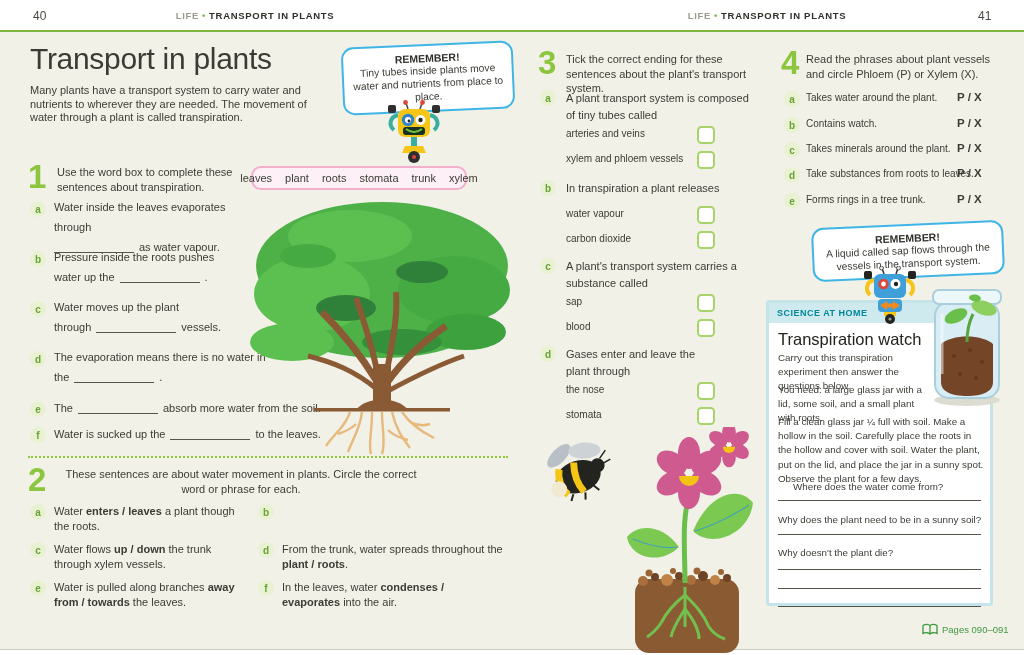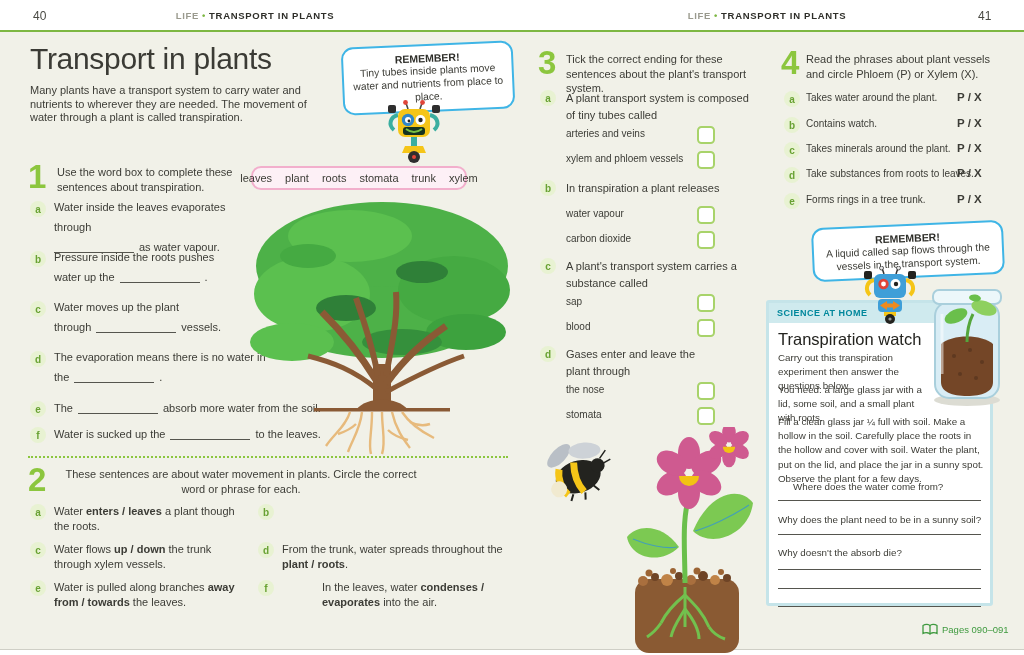--- a/index.html
+++ b/index.html
@@ -188,21 +188,21 @@
   <div class="badge" style="left:258px;top:542px;">d</div>
   <div class="itxt q2item" style="left:282px;top:542px;width:222px;">
     <span>From the trunk, water spreads throughout the </span><b class="choice">plant / roots</b><span>.</span>
   </div>
 
   <div class="badge" style="left:30px;top:580px;">e</div>
   <div class="itxt q2item" style="left:54px;top:580px;width:185px;">
     <span>Water is pulled along branches </span><b class="choice">away from / towards</b><span> the leaves.</span>
   </div>
   <div class="badge" style="left:258px;top:580px;">f</div>
-  <div class="itxt q2item" style="left:282px;top:580px;width:222px;margin-left:40px;">
+  <div class="itxt q2item" style="left:282px;top:580px;width:222px;">
     <span>In the leaves, water </span><b class="choice">condenses / evaporates</b><span> into the air.</span>
   </div>
 
   <div class="qnum" style="left:538px;top:46px;">3</div>
   <div class="qprompt" style="left:566px;top:52px;width:205px;">Tick the correct ending for these sentences about the plant's transport system.</div>
 
   <div class="badge" style="left:540px;top:90px;">a</div>
   <div class="itxt" style="left:566px;top:90px;width:185px;line-height:1.5;">A plant transport system is composed of tiny tubes called</div>
   <div class="opt" style="left:566px;top:128px;">arteries and veins</div>
   <div class="cb" style="left:697px;top:126px;"></div>
@@ -345,21 +345,21 @@
   <div class="sci">
     <div class="sci-banner">SCIENCE AT HOME</div>
     <div class="sci-title">Transpiration watch</div>
     <div class="sci-p" style="left:9px;top:48px;width:146px;">Carry out this transpiration experiment then answer the questions below.</div>
     <div class="sci-p" style="left:9px;top:80px;width:152px;">You need: a large glass jar with a lid, some soil, and a small plant with roots.</div>
     <div class="sci-p" style="left:9px;top:112px;width:206px;">Fill a clean glass jar ¼ full with soil. Make a hollow in the soil. Carefully place the roots in the hollow and cover with soil. Water the plant, put on the lid, and place the jar in a sunny spot. Observe the plant for a few days.</div>
     <div class="sci-q" style="left:24px;top:178px;">Where does the water come from?</div>
     <div class="ansline" style="top:197px;"></div>
     <div class="sci-q" style="left:9px;top:211px;">Why does the plant need to be in a sunny soil?</div>
     <div class="ansline" style="top:231px;"></div>
-    <div class="sci-q" style="left:9px;top:244px;">Why doesn't the absorb die?</div>
+    <div class="sci-q" style="left:9px;top:244px;">Why doesn't the plant die?</div>
     <div class="ansline" style="top:266px;"></div>
     <div class="ansline" style="top:285px;"></div>
     <div class="ansline" style="top:303px;"></div>
   </div>
 
   <svg class="art" style="left:930px;top:286px;z-index:8;" width="74" height="122" viewBox="0 0 74 122">
     <ellipse cx="37" cy="114" rx="33" ry="6" fill="#dcdcd3"></ellipse>
     <rect x="5" y="16" width="64" height="96" rx="14" fill="#d9edf5" stroke="#a9cfdc" stroke-width="2"></rect>
     <rect x="3" y="4" width="68" height="14" rx="6" fill="#ecf7fa" stroke="#a9cfdc" stroke-width="2"></rect>
     <path d="M11 58 C22 48 52 48 63 58 L63 96 C63 106 52 110 37 110 C22 110 11 106 11 96 Z" fill="#744627"></path>

